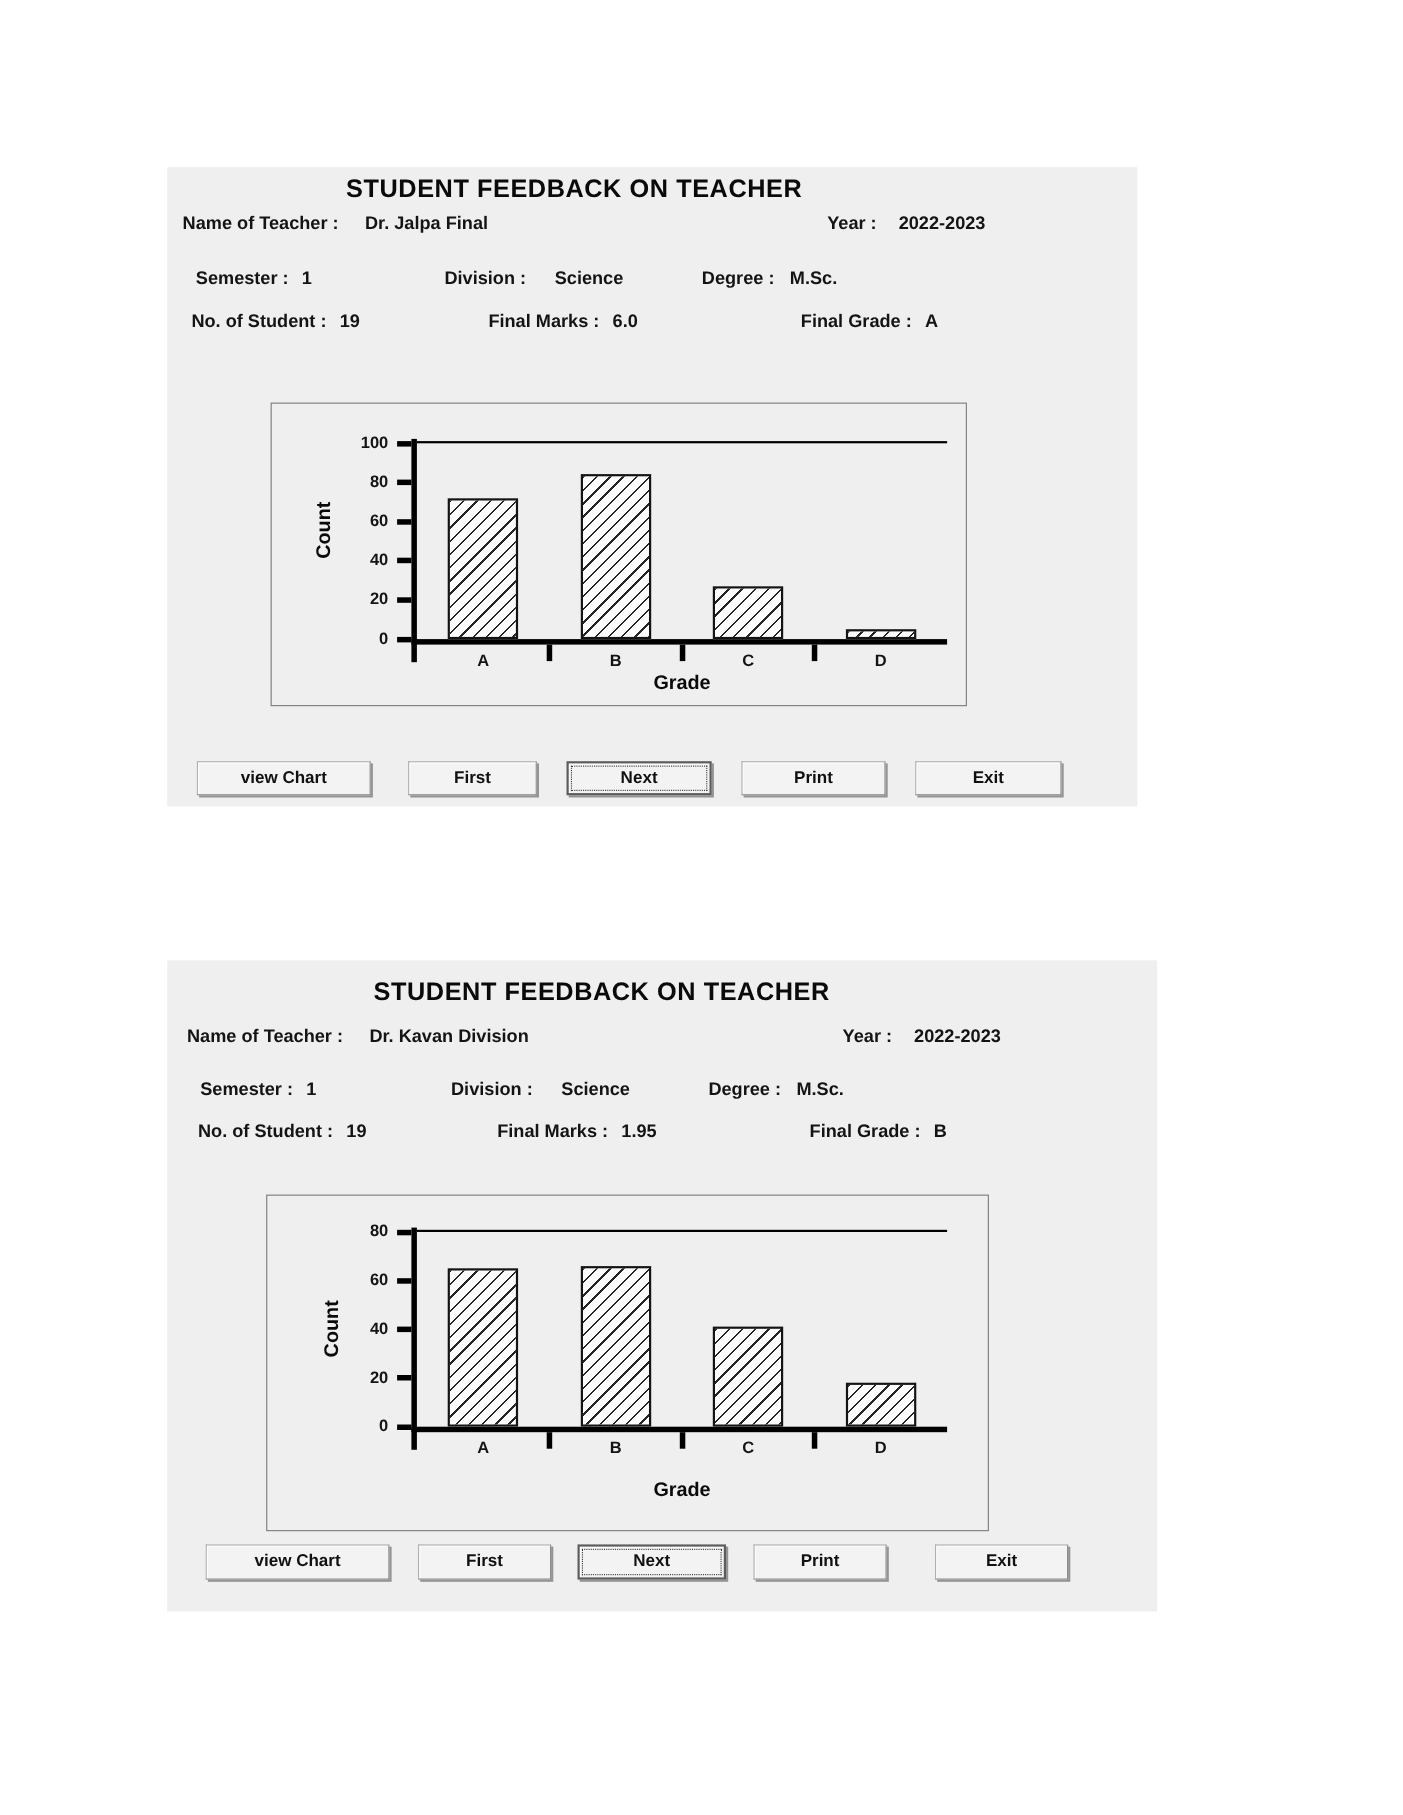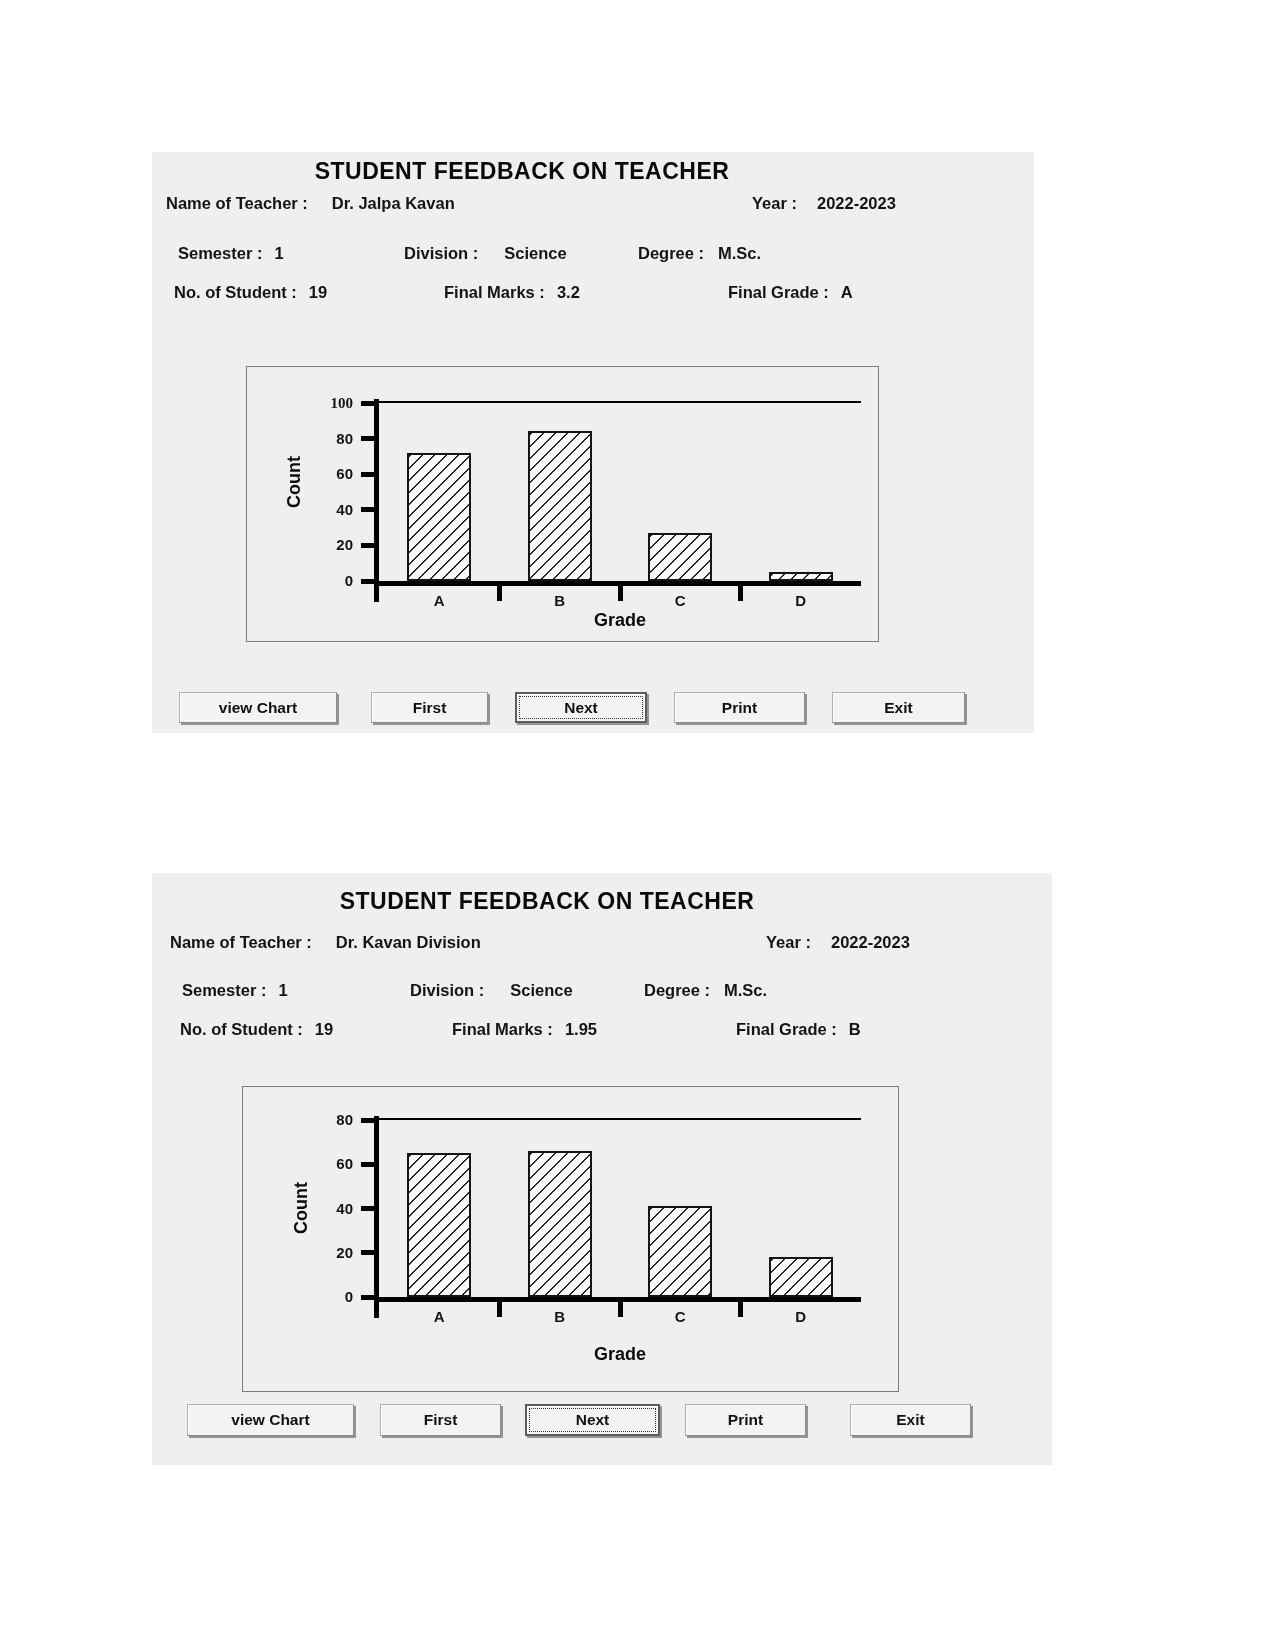--- a/index.html
+++ b/index.html
@@ -52,21 +52,21 @@
 </style>
 </head>
 <body>
 
 <div class="panel" style="left:152px;top:152px;width:882px;height:581px;">
 
   <div class="title" style="left:0;top:6px;width:740px;">STUDENT FEEDBACK ON TEACHER</div>
 
   <div class="pair" style="left:14px;top:42px;gap:24px;">
     <span class="lbl">Name of Teacher :</span>
-    <span class="val">Dr. Jalpa Kavan</span>
+    <span class="val">Dr. Jalpa Final</span>
   </div>
   <div class="pair" style="left:600px;top:42px;gap:20px;">
     <span class="lbl">Year :</span>
     <span class="val">2022-2023</span>
   </div>
 
   <div class="pair" style="left:26px;top:92px;gap:12px;">
     <span class="lbl">Semester :</span>
     <span class="val">1</span>
   </div>
@@ -78,21 +78,21 @@
     <span class="lbl">Degree :</span>
     <span class="val">M.Sc.</span>
   </div>
 
   <div class="pair" style="left:22px;top:131px;gap:12px;">
     <span class="lbl">No. of Student :</span>
     <span class="val">19</span>
   </div>
   <div class="pair" style="left:292px;top:131px;gap:12px;">
     <span class="lbl">Final Marks :</span>
-    <span class="val">3.2</span>
+    <span class="val">6.0</span>
   </div>
   <div class="pair" style="left:576px;top:131px;gap:12px;">
     <span class="lbl">Final Grade :</span>
     <span class="val">A</span>
   </div>
 
   <div class="chart-frame" style="left:94px;top:214px;width:631px;height:274px;">
     <div class="plot" style="left:132px;top:36px;width:482px;height:178px;">
         <div class="axis" style="left: -5px; top: -4px; width: 5px; height: 203px;"></div>
         <div class="axis" style="left: -5px; top: 178px; width: 487px; height: 5px;"></div>
@@ -101,21 +101,21 @@
         <div class="ticklabel" style="left: -76px; top: 167px; width: 50px; text-align: right;">0</div>
         <div class="axis" style="left: -18px; top: 139.9px; width: 13px; height: 5px;"></div>
         <div class="ticklabel" style="left: -76px; top: 131.4px; width: 50px; text-align: right;">20</div>
         <div class="axis" style="left: -18px; top: 104.3px; width: 13px; height: 5px;"></div>
         <div class="ticklabel" style="left: -76px; top: 95.8px; width: 50px; text-align: right;">40</div>
         <div class="axis" style="left: -18px; top: 68.7px; width: 13px; height: 5px;"></div>
         <div class="ticklabel" style="left: -76px; top: 60.2px; width: 50px; text-align: right;">60</div>
         <div class="axis" style="left: -18px; top: 33.1px; width: 13px; height: 5px;"></div>
         <div class="ticklabel" style="left: -76px; top: 24.6px; width: 50px; text-align: right;">80</div>
         <div class="axis" style="left: -18px; top: -2.5px; width: 13px; height: 5px;"></div>
-        <div class="ticklabel" style="left: -76px; top: -11px; width: 50px; text-align: right; font-family: Liberation Serif, serif;">100</div>
+        <div class="ticklabel" style="left: -76px; top: -11px; width: 50px; text-align: right;">100</div>
         <div class="bar" style="left: 28.25px; top: 49.84px; width: 64px; height: 128.16px;"></div>
         <div class="ticklabel" style="left: 0px; top: 187px; width: 120.5px; text-align: center;">A</div>
         <div class="bar" style="left: 148.75px; top: 28.48px; width: 64px; height: 149.52px;"></div>
         <div class="axis" style="left: 118px; top: 183px; width: 5px; height: 15px;"></div>
         <div class="ticklabel" style="left: 120.5px; top: 187px; width: 120.5px; text-align: center;">B</div>
         <div class="bar" style="left: 269.25px; top: 129.94px; width: 64px; height: 48.06px;"></div>
         <div class="axis" style="left: 238.5px; top: 183px; width: 5px; height: 15px;"></div>
         <div class="ticklabel" style="left: 241px; top: 187px; width: 120.5px; text-align: center;">C</div>
         <div class="bar" style="left: 389.75px; top: 169.1px; width: 64px; height: 8.9px;"></div>
         <div class="axis" style="left: 359px; top: 183px; width: 5px; height: 15px;"></div>

